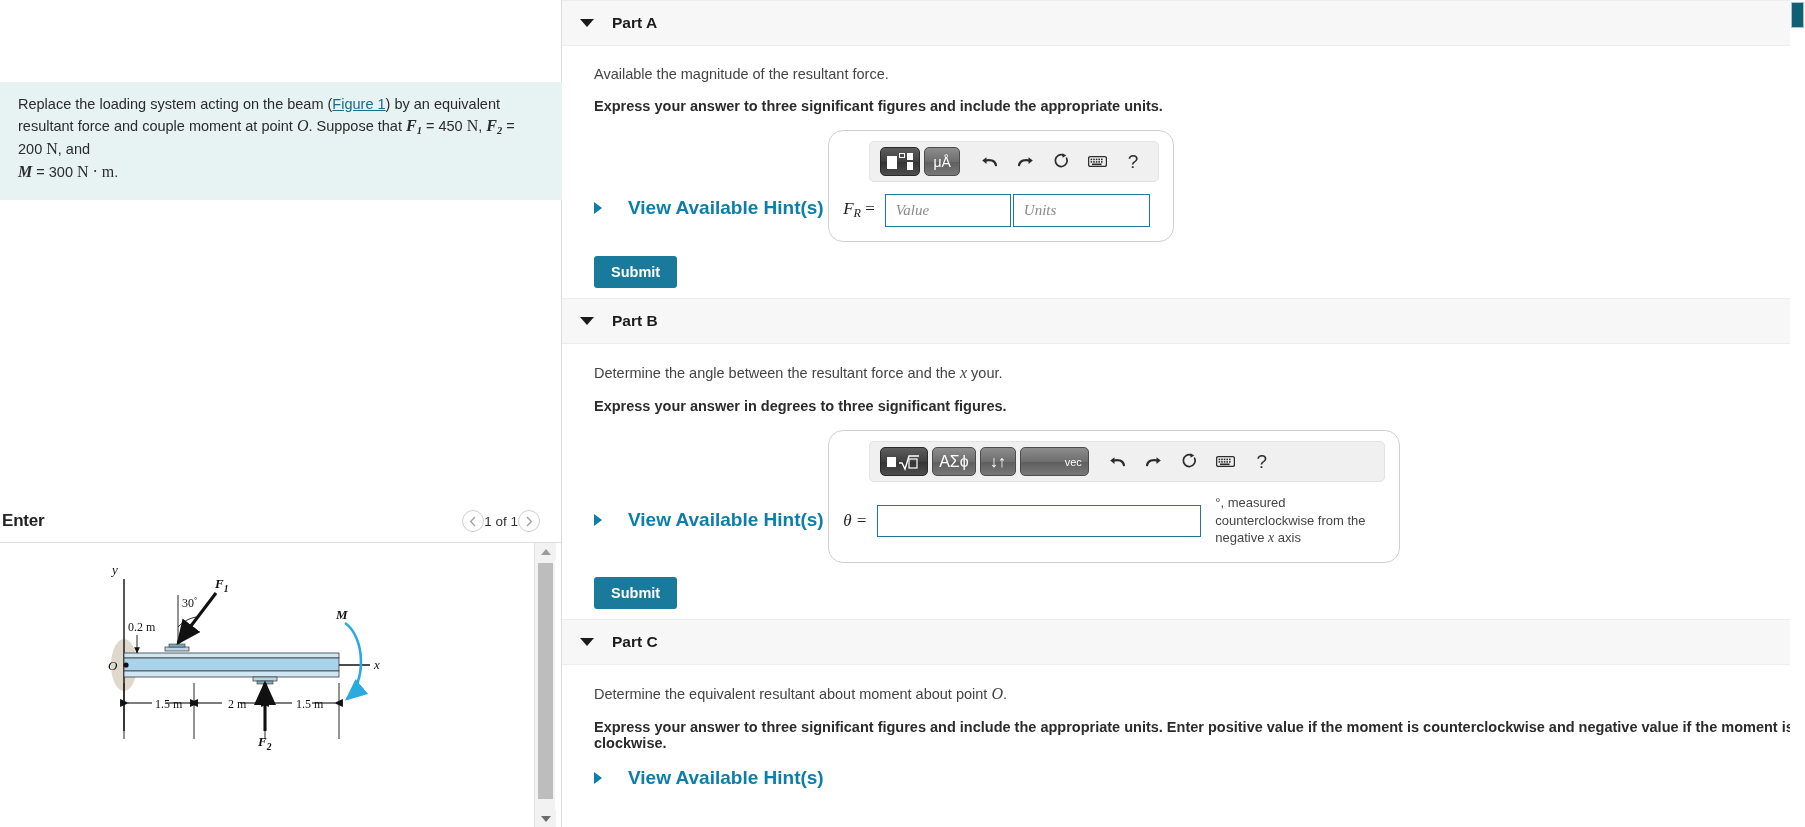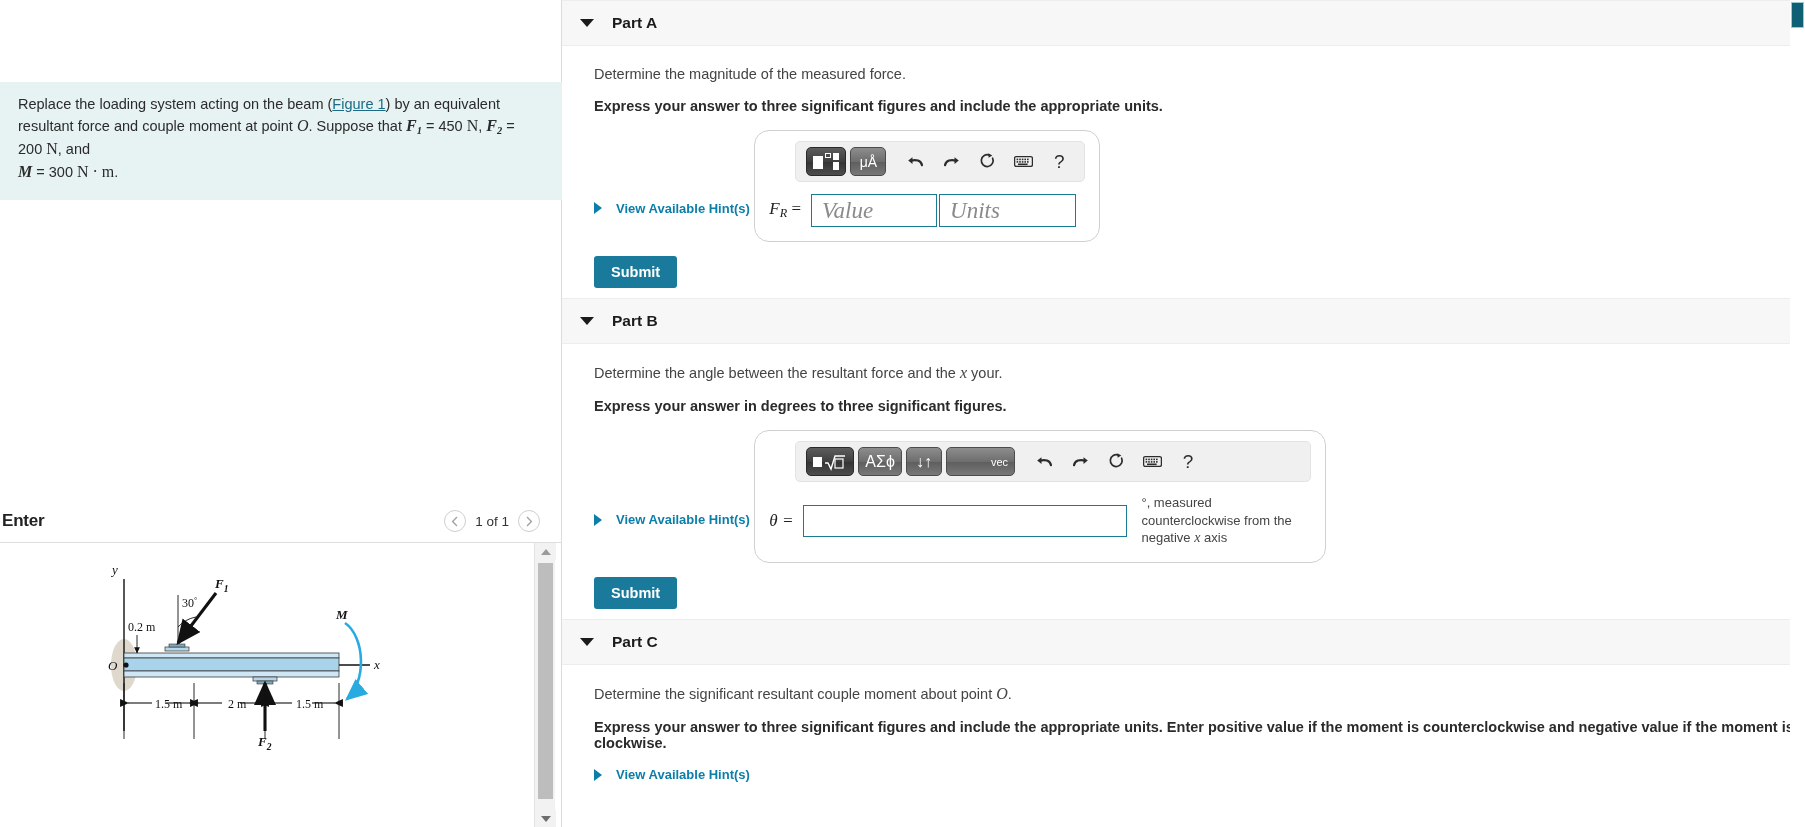--- a/index.html
+++ b/index.html
@@ -59,21 +59,20 @@
   .figure-title {
     font-size: 17px;
     font-weight: bold;
     color: #222;
     letter-spacing: -0.2px;
   }
   .figure-pager {
     margin-left: auto;
     display: flex;
     align-items: center;
-    gap: 9px;
   }
   .pager-btn {
     width: 22px; height: 22px;
     border-radius: 50%;
     border: 1px solid #cfcfcf;
     background: #fff;
     display: flex; align-items: center; justify-content: center;
     color: #9a9a9a;
     font-size: 11px;
     line-height: 1;
@@ -169,23 +168,23 @@
     color: #444;
     margin-bottom: 16px;
   }
   .prompt.bold {
     font-weight: bold;
     color: #2b2b2b;
   }
   .hints {
     display: inline-flex;
     align-items: center;
-    gap: 14px;
+    gap: 26px;
     color: #0c7eaa;
-    font-size: 13px;
+    font-size: 19px;
     font-weight: bold;
     cursor: pointer;
     margin-bottom: 16px;
     justify-content: flex-end;
   }
   .caret-right {
     width: 0; height: 0;
     border-top: 6px solid transparent;
     border-bottom: 6px solid transparent;
     border-left: 8px solid #0c7eaa;
@@ -267,21 +266,21 @@
     color: #222;
     margin-right: 10px;
     white-space: nowrap;
   }
   .ans-input {
     height: 33px;
     border: 1px solid #1b7b95;
     background: #fff;
     font-family: "Liberation Serif", serif;
     font-style: italic;
-    font-size: 23px;
+    font-size: 15px;
     color: #777;
     padding: 0 10px;
     outline: none;
   }
   .ans-input::placeholder { color: #8a8a8a; font-style: italic; opacity: 1; }
   .ans-input.value-f { width: 126px; }
   .ans-input.units-f { width: 137px; margin-left: 2px; }
   .ans-input.theta-f { width: 324px; height: 32px; }
 
   .unit-note {
@@ -434,21 +433,21 @@
     </div>
   </div>
 
   <div id="right-panel">
 
     <div class="part-header">
       <div class="caret-down"></div>
       <div class="part-title">Part A</div>
     </div>
     <div class="part-body">
-      <div class="prompt">Determine the magnitude of the measured force.</div>
+      <div class="prompt">Available the magnitude of the resultant force.</div>
       <div class="prompt bold">Express your answer to three significant figures and include the appropriate units.</div>
       <div class="hints">
         <span class="caret-right"></span>
         <span>View Available Hint(s)</span>
       </div>
 
       <div class="answer-box">
         <div class="mathbar">
           <div class="mb-btn dark">
             <span class="glyph-template">
@@ -599,21 +598,21 @@
         <button class="submit-btn">Submit</button>
       </div>
       <div class="spacer-sm"></div>
     </div>
 
     <div class="part-header">
       <div class="caret-down"></div>
       <div class="part-title">Part C</div>
     </div>
     <div class="part-body">
-      <div class="prompt"><span>Determine the significant resultant couple moment about point </span><span class="mathvar">O</span><span>.</span></div>
+      <div class="prompt"><span>Determine the equivalent resultant about moment about point </span><span class="mathvar">O</span><span>.</span></div>
       <div class="prompt bold">Express your answer to three significant figures and include the appropriate units. Enter positive value if the moment is counterclockwise and negative value if the moment is clockwise.</div>
       <div class="hints">
         <span class="caret-right"></span>
         <span>View Available Hint(s)</span>
       </div>
     </div>
 
     <div id="page-scroll">
       <div class="thumb"></div>
     </div>

